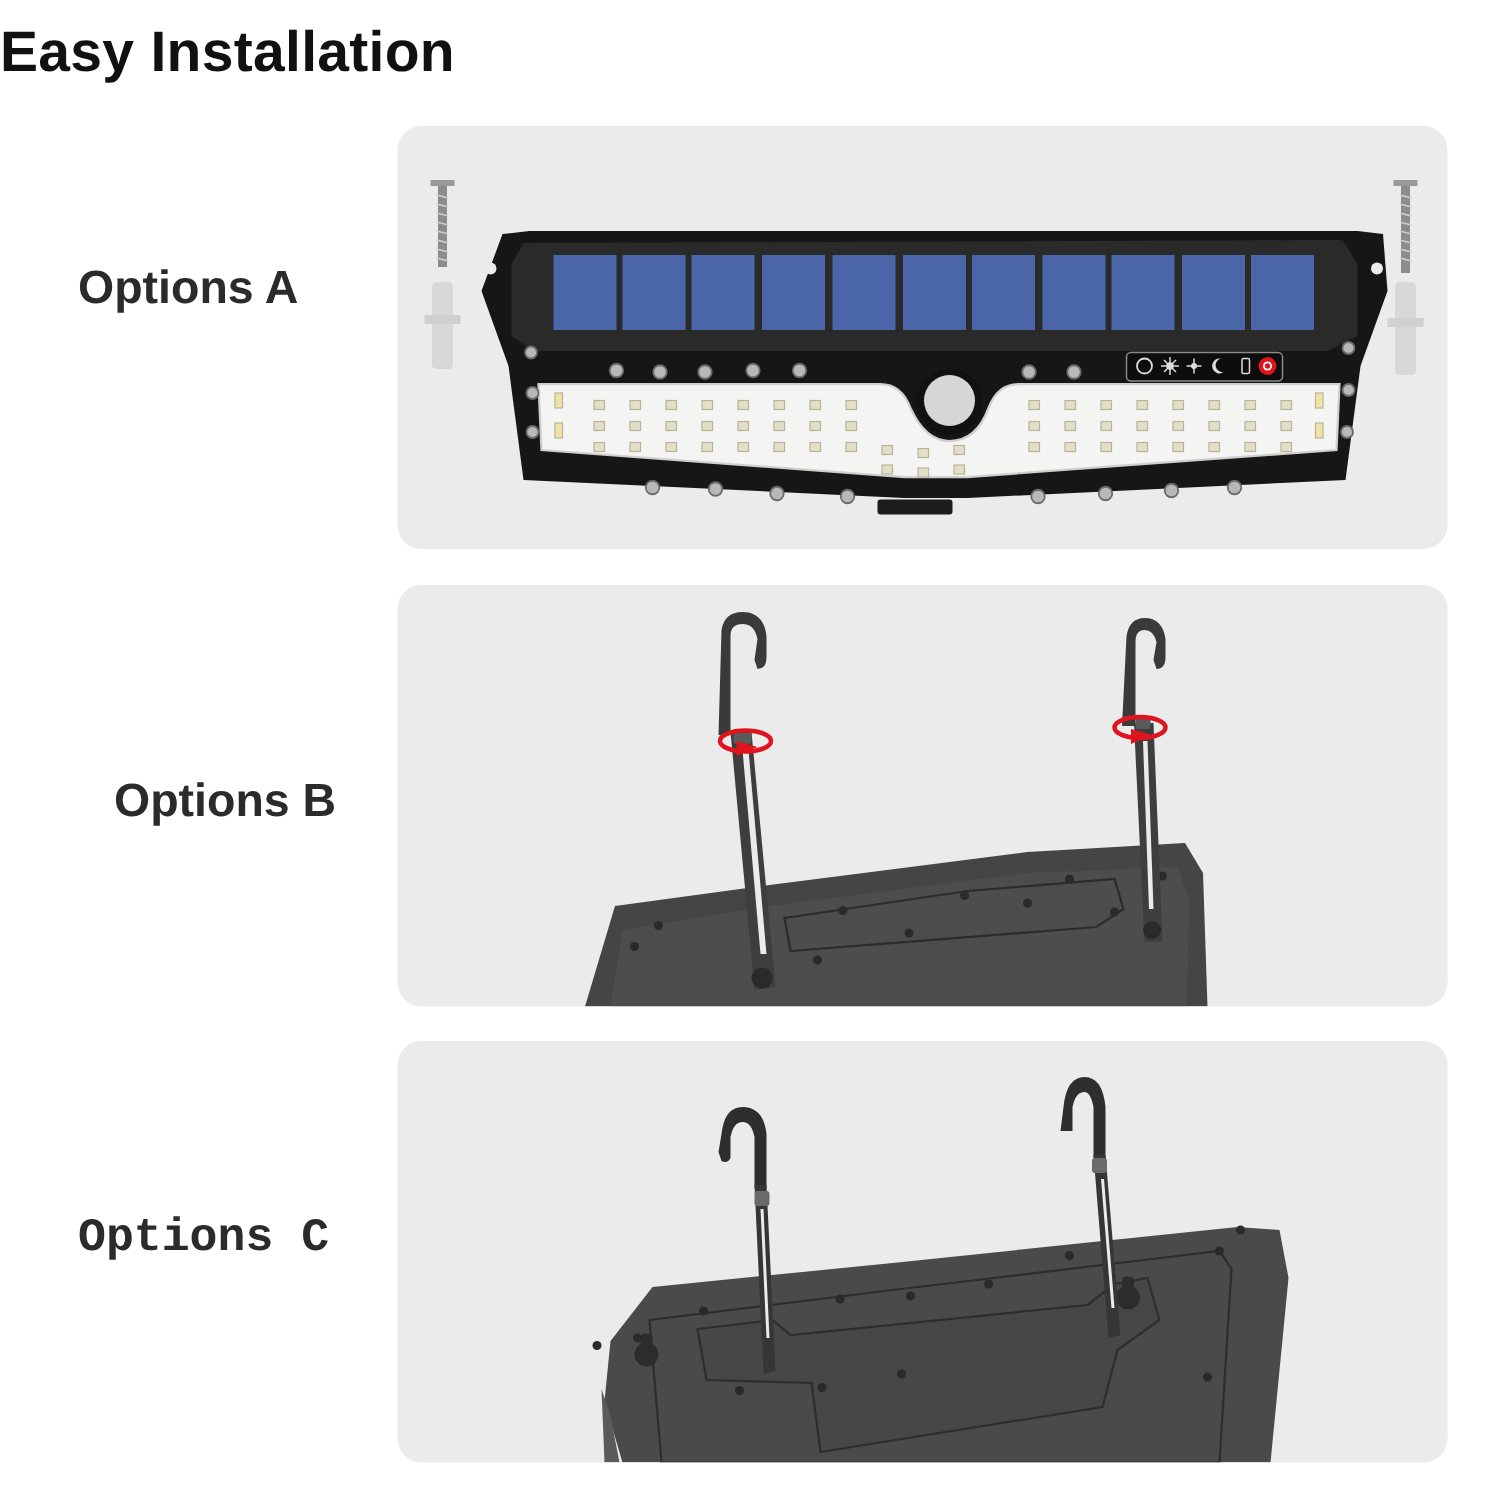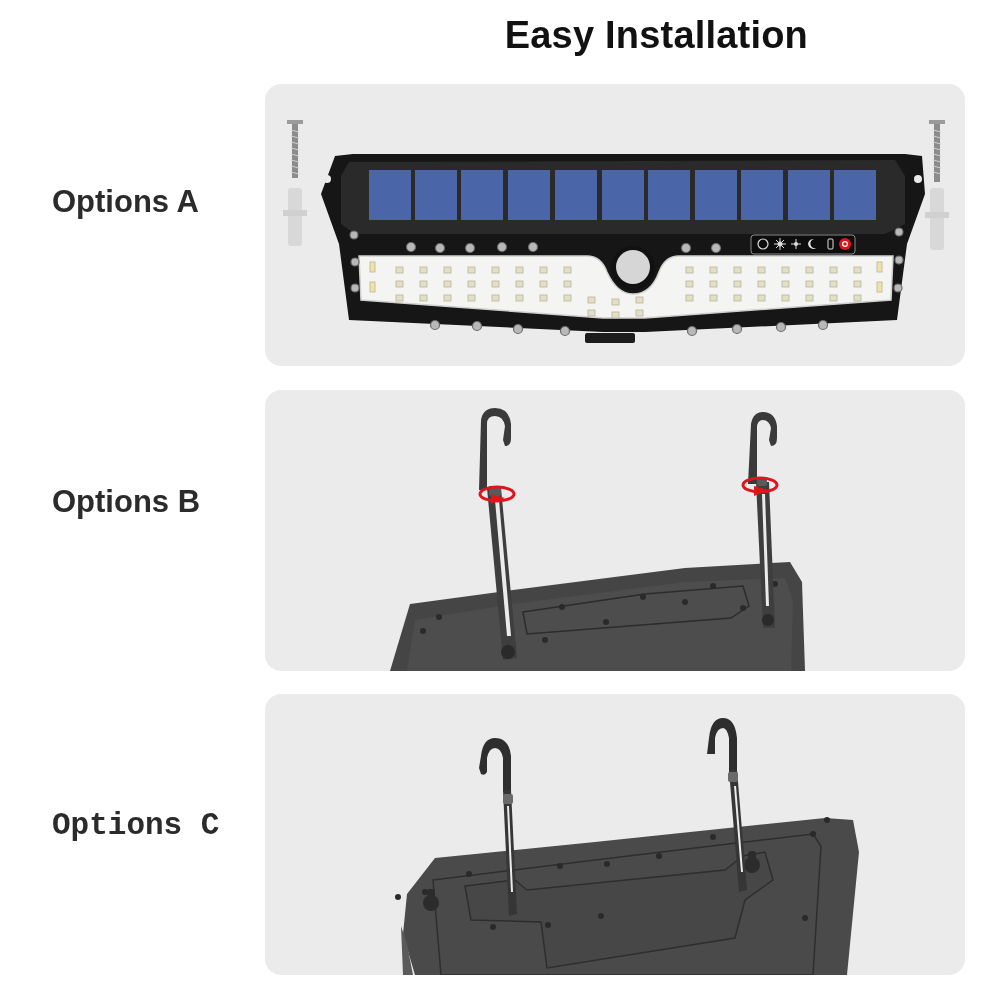--- a/index.html
+++ b/index.html
@@ -1,34 +1,34 @@
 <!DOCTYPE html>
 <html><head>
   <meta charset="utf-8">
   <style>
     html, body { margin: 0; padding: 0; background: #ffffff; }
     body { width: 1000px; height: 1000px; position: relative; overflow: hidden;
            font-family: "Liberation Sans", "DejaVu Sans", sans-serif; }
-    .title { position: absolute; left: 0; top: 14px; width: 808px; text-align: right;
+    .title { position: absolute; left: 0; top: 14px; width: 808px; text-align: left;
              font-size: 38px; font-weight: 700; color: #111111; letter-spacing: 0.2px; }
     .row-label { position: absolute; left: 52px; font-size: 31px; font-weight: 700; color: #2b2b2b; }
     .card { position: absolute; left: 265px; width: 700px; border-radius: 16px; background: #ebebeb;
             overflow: hidden; }
     .card svg { position: absolute; left: 0; top: 0; }
     #card-a { top: 84px; height: 282px; }
     #card-b { top: 390px; height: 281px; }
     #card-c { top: 694px; height: 281px; }
   </style>
 </head>
 <body>
 
 <div class="title">Easy Installation</div>
 
-<div class="row-label" style="top:184px;">Options A</div>
-<div class="row-label" style="top:484px;">Options B</div>
+<div class="row-label" style="top:174px;">Options A</div>
+<div class="row-label" style="top:516px;margin-left:24px;">Options B</div>
 <div class="row-label" style="top:808px;font-family:Liberation Mono, monospace;">Options C</div>
 
 <div class="card" id="card-a">
   <svg width="700" height="282" viewBox="0 0 700 282">
 
     <g>
       <rect x="22" y="36" width="16" height="4" fill="#9a9a9a"></rect>
       <rect x="27" y="40" width="6" height="54" fill="#8c8c8c"></rect>
       <g stroke="#cfcfcf" stroke-width="1">
         <line x1="26" y1="46" x2="34" y2="48"></line>

